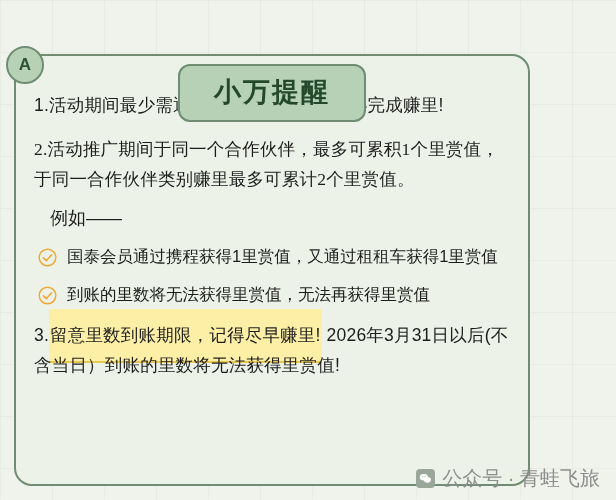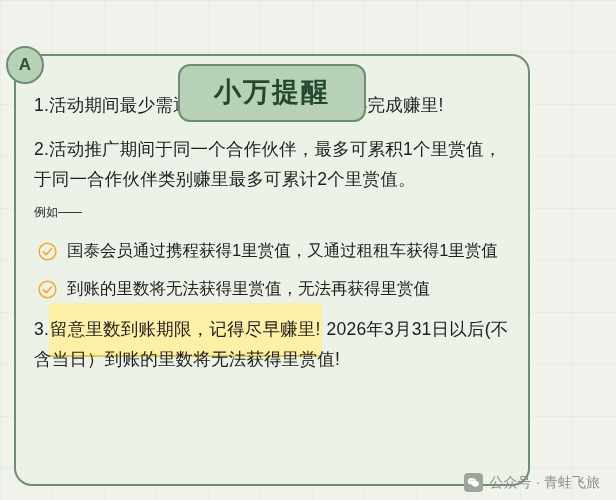--- a/index.html
+++ b/index.html
@@ -80,26 +80,27 @@
     color: #1d1d1d;
   }
 
   .para {
     font-size: 17.5px;
     line-height: 30px;
     margin: 0 0 14px 0;
     letter-spacing: 0.2px;
   }
   .para.tight {
-    margin-bottom: 4px;
+    margin-bottom: 10px;
+    font-family: Liberation Serif, serif;
   }
   .eg {
-    font-size: 12px;
+    font-size: 18px;
     line-height: 28px;
-    margin: 0 0 12px 0;
+    margin: 0 0 12px 16px;
   }
 
   .bullet {
     display: flex;
     align-items: flex-start;
     gap: 10px;
     margin: 0 0 14px 4px;
   }
   .check {
     flex: 0 0 auto;
@@ -120,21 +121,21 @@
   }
 
   .footer {
     position: absolute;
     right: 16px;
     bottom: 8px;
     display: flex;
     align-items: center;
     gap: 7px;
     color: #8e8e8e;
-    font-size: 14px;
+    font-size: 20px;
   }
   .wechat-icon {
     width: 19px;
     height: 19px;
     border-radius: 4px;
     background: #9aa69a;
     display: inline-flex;
     align-items: center;
     justify-content: center;
   }

